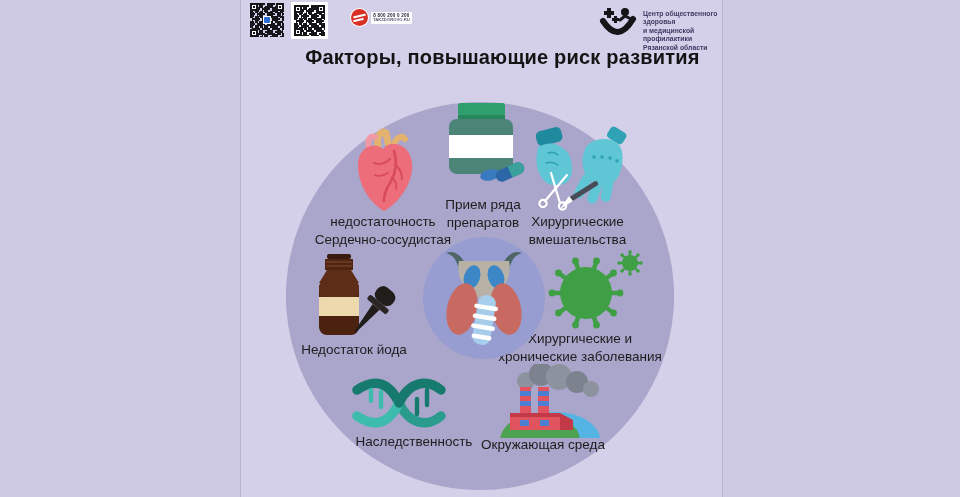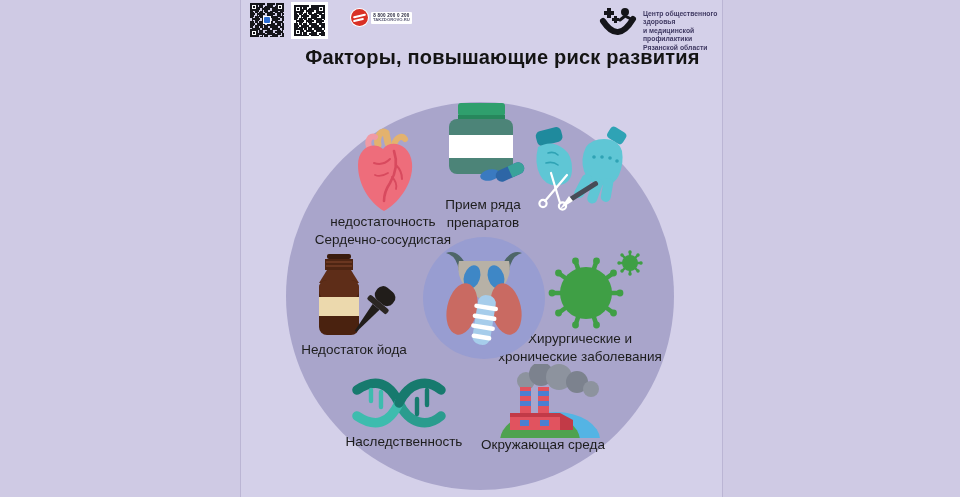--- a/index.html
+++ b/index.html
@@ -156,20 +156,24 @@
     </g>
     <g fill="#2fa3b5">
       <circle cx="68" cy="34" r="1.8"></circle>
         <circle cx="76" cy="34" r="1.8"></circle>
       <circle cx="84" cy="35" r="1.8"></circle>
         <circle cx="91" cy="38" r="1.8"></circle>
     </g>
     <rect x="40" y="66" width="34" height="5" rx="2.5" fill="#474c57" transform="rotate(-32 57 68)"></rect>
     <path d="M34 86 L43 73 L47 78 Z" fill="#ffffff"></path>
   </svg>
+  <div class="factor-label" style="left:515px;top:213px;width:125px;">
+    <span>Хирургические</span>
+    <span>вмешательства</span>
+  </div>
 
   <svg class="abs" style="left:543px;top:246px;" width="100" height="90" viewBox="0 0 100 90">
     <g stroke="#3f9f45" stroke-width="4.5" stroke-linecap="round">
       <path d="M43 47 L77 47 M43 47 L70.5 67 M43 47 L53.5 79 M43 47 L32.5 79 M43 47 L15.5 67 M43 47 L9 47 M43 47 L15.5 27 M43 47 L32.5 15 M43 47 L53.5 15 M43 47 L70.5 27"></path>
     </g>
     <g fill="#3f9f45">
       <circle cx="77" cy="47" r="3.4"></circle>
         <circle cx="70.5" cy="67" r="3.4"></circle>
         <circle cx="53.5" cy="79" r="3.4"></circle>
       <circle cx="32.5" cy="79" r="3.4"></circle>
@@ -227,21 +231,21 @@
       <path d="M9 40 C27 52 41 48 51 27" stroke="#3dbcae"></path>
       <path d="M51 27 C61 6 79 2 93 14" stroke="#177a6e"></path>
     </g>
     <g fill="none" stroke-linecap="round" stroke-width="4.4">
       <path d="M23 14 L23 25" stroke="#3dbcae"></path>
       <path d="M33 16 L33 31" stroke="#3dbcae"></path>
       <path d="M69 23 L69 38" stroke="#177a6e"></path>
       <path d="M79 14 L79 29" stroke="#177a6e"></path>
     </g>
   </svg>
-  <div class="factor-label" style="left:324px;top:433px;width:160px;">
+  <div class="factor-label" style="left:334px;top:433px;width:160px;">
     <span>Наследственность</span>
   </div>
 
   <svg class="abs" style="left:496px;top:364px;" width="110" height="74" viewBox="0 0 110 74">
     <circle cx="30" cy="17" r="9" fill="#8d939e"></circle>
     <circle cx="45" cy="10" r="12" fill="#7c828e"></circle>
     <circle cx="63" cy="13" r="13" fill="#8d939e"></circle>
     <circle cx="81" cy="18" r="11" fill="#7c828e"></circle>
     <circle cx="95" cy="25" r="8" fill="#8d939e"></circle>
     <ellipse cx="60" cy="76" rx="44" ry="28" fill="#54b4e4"></ellipse>

